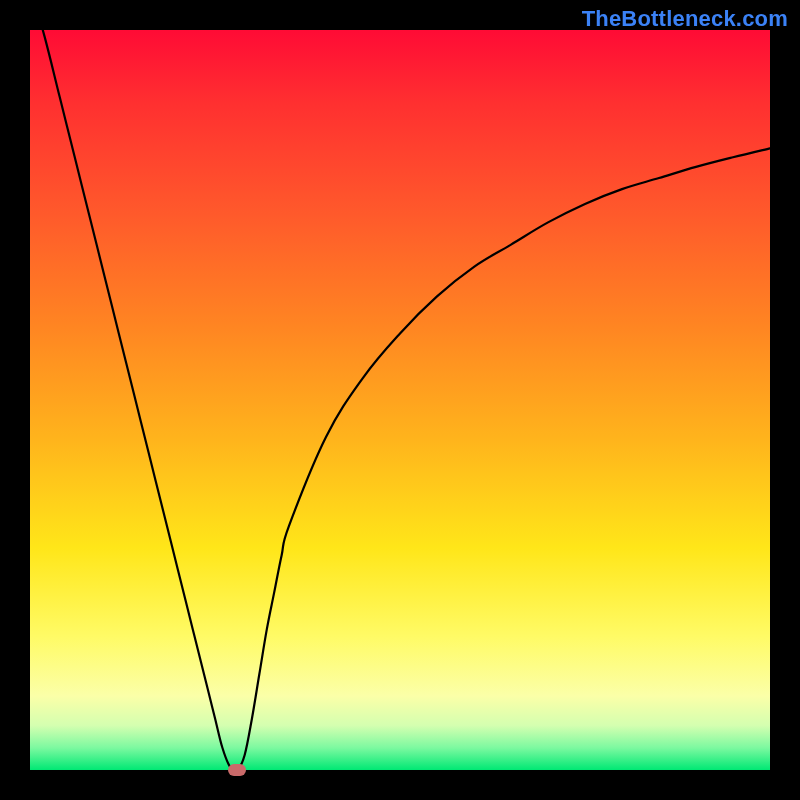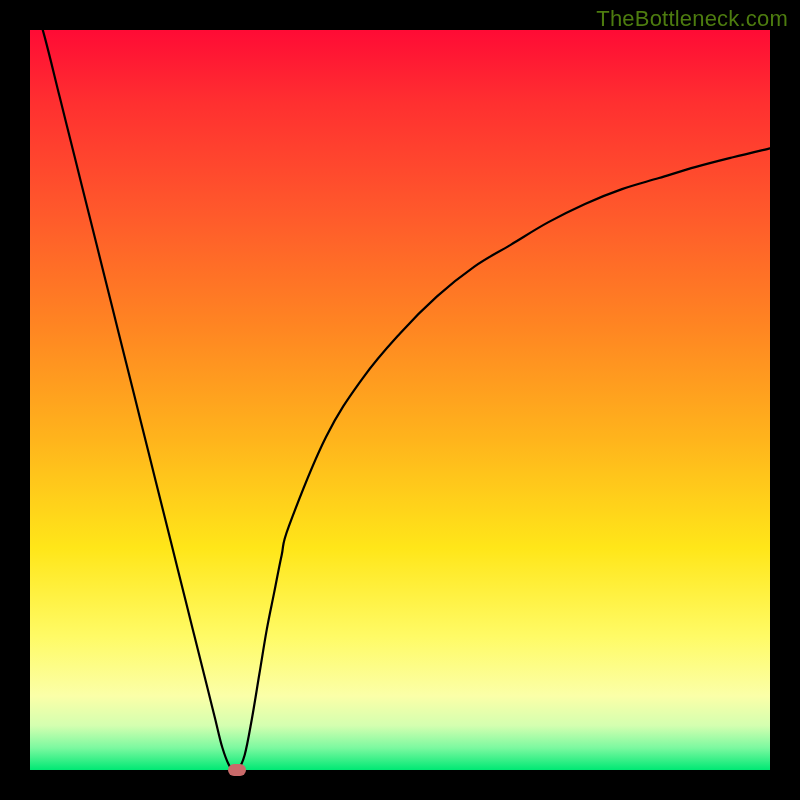--- a/index.html
+++ b/index.html
@@ -37,24 +37,24 @@
       #d4ffb0 94%,
       #7cf9a0 97%,
       #00e874 100%
     );
     overflow: visible;
   }
   .watermark {
     position: absolute;
     top: 6px;
     right: 12px;
-    color: #4d7c0f;
+    color: #3b82f6;
     font-size: 22px;
     letter-spacing: 0.2px;
-    font-weight: 400;
+    font-weight: 700;
     user-select: none;
     margin-left: 48px;
   }
   svg.curve {
     position: absolute;
     left: 0;
     top: 0;
     width: 740px;
     height: 740px;
     overflow: visible;

